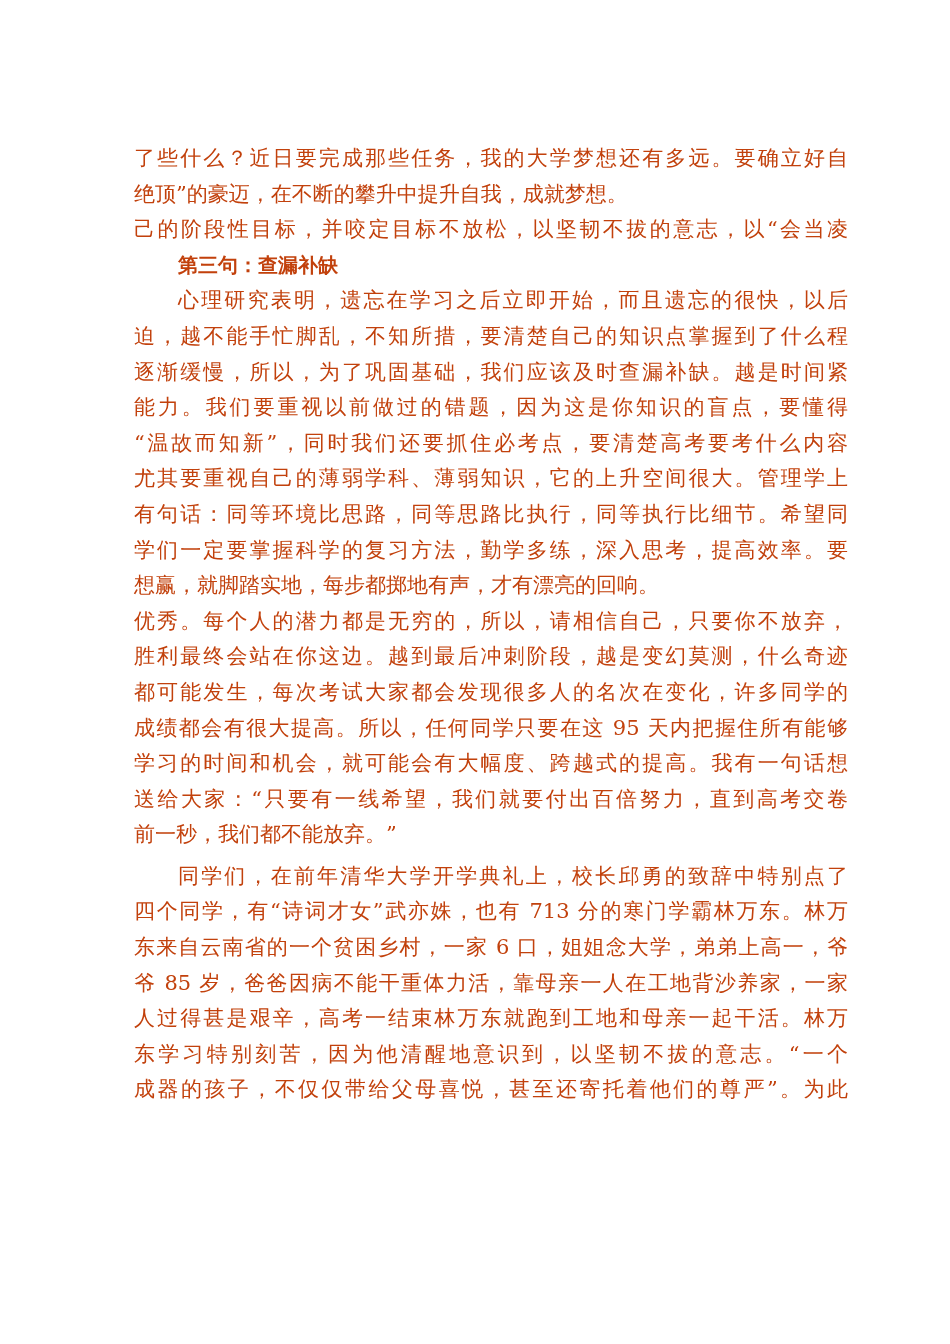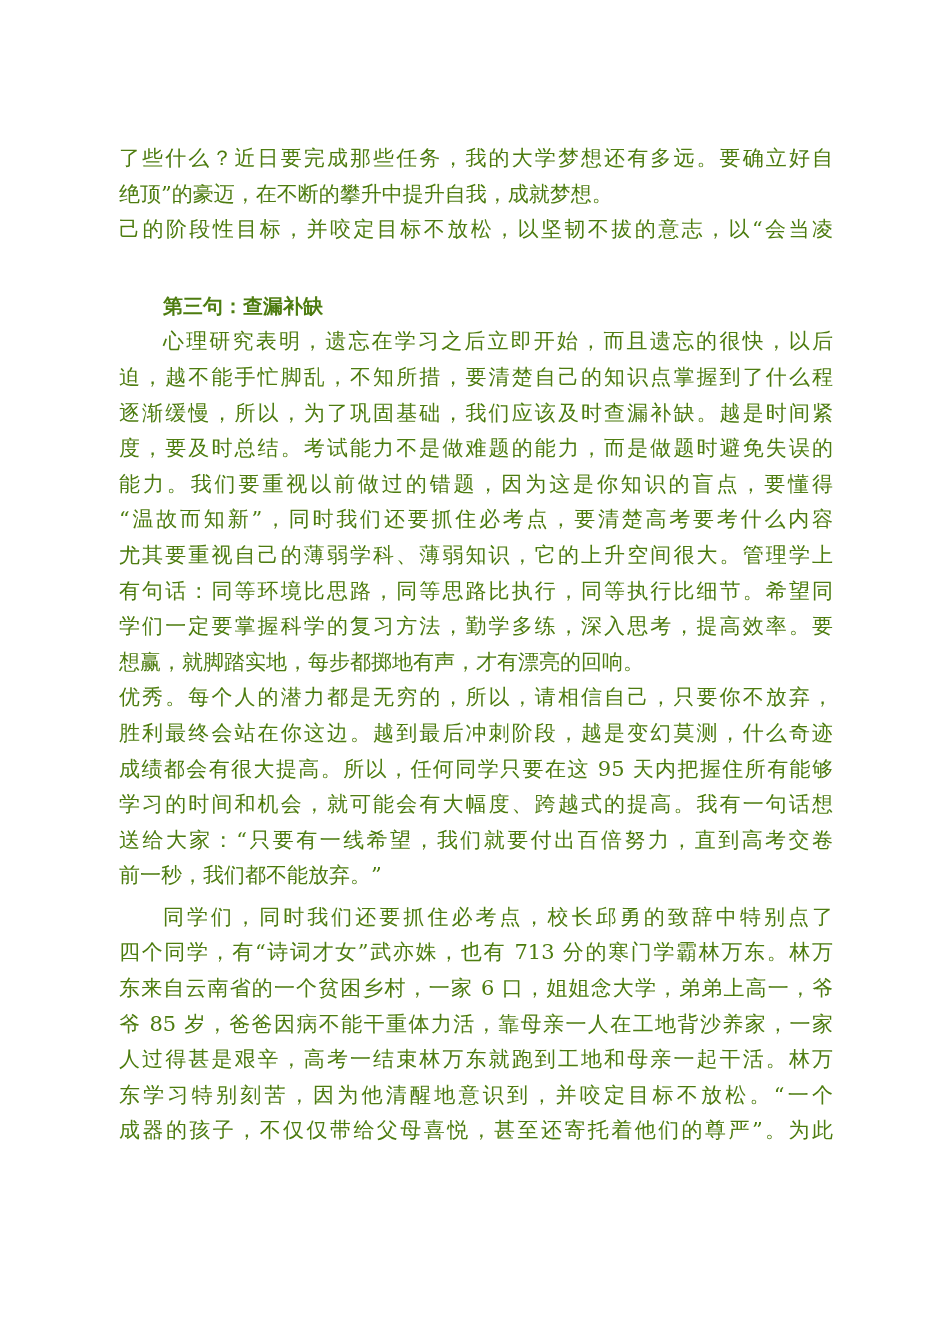--- a/index.html
+++ b/index.html
@@ -8,26 +8,26 @@
     background: #ffffff;
   }
   body {
     width: 950px;
     height: 1344px;
     position: relative;
     overflow: hidden;
   }
   .page {
     position: absolute;
-    left: 119px;
+    left: 134px;
     top: 141px;
     width: 714px;
     font-family: "DejaVu Serif", "Liberation Serif", serif;
     font-size: 21px;
-    color: #4d7c0f;
+    color: #c2410c;
   }
   .line {
     height: 35.6px;
     line-height: 35.6px;
     white-space: nowrap;
     text-align: justify;
     text-align-last: justify;
     display: block;
     overflow: visible;
   }
@@ -38,21 +38,20 @@
     padding-left: 44px;
   }
   .heading {
     height: 35.6px;
     line-height: 35.6px;
     padding-left: 44px;
     font-weight: bold;
     font-family: "DejaVu Sans", "Liberation Sans", sans-serif;
     font-size: 20px;
     white-space: nowrap;
-    margin-top: 41px;
   }
   .para-gap {
     height: 6px;
   }
 </style>
 </head>
 <body>
 
 <div class="page">
 
@@ -61,44 +60,44 @@
     <div class="line last">绝顶”的豪迈，在不断的攀升中提升自我，成就梦想。</div>
     <div class="line">己的阶段性目标，并咬定目标不放松，以坚韧不拔的意志，以“会当凌</div>
   </div>
 
   <div class="heading">第三句：查漏补缺</div>
 
   <div>
     <div class="line indent">心理研究表明，遗忘在学习之后立即开始，而且遗忘的很快，以后</div>
     <div class="line">迫，越不能手忙脚乱，不知所措，要清楚自己的知识点掌握到了什么程</div>
     <div class="line">逐渐缓慢，所以，为了巩固基础，我们应该及时查漏补缺。越是时间紧</div>
-    <div class="line">度，要及时总结。考试能力不是做难题的能力，而是做题时避免失误的</div>
     <div class="line">能力。我们要重视以前做过的错题，因为这是你知识的盲点，要懂得</div>
     <div class="line">“温故而知新”，同时我们还要抓住必考点，要清楚高考要考什么内容</div>
     <div class="line">尤其要重视自己的薄弱学科、薄弱知识，它的上升空间很大。管理学上</div>
     <div class="line">有句话：同等环境比思路，同等思路比执行，同等执行比细节。希望同</div>
     <div class="line">学们一定要掌握科学的复习方法，勤学多练，深入思考，提高效率。要</div>
     <div class="line last">想赢，就脚踏实地，每步都掷地有声，才有漂亮的回响。</div>
   </div>
 
 
   <div>
     <div class="line">优秀。每个人的潜力都是无穷的，所以，请相信自己，只要你不放弃，</div>
     <div class="line">胜利最终会站在你这边。越到最后冲刺阶段，越是变幻莫测，什么奇迹</div>
+    <div class="line">都可能发生，每次考试大家都会发现很多人的名次在变化，许多同学的</div>
     <div class="line">成绩都会有很大提高。所以，任何同学只要在这 95 天内把握住所有能够</div>
     <div class="line">学习的时间和机会，就可能会有大幅度、跨越式的提高。我有一句话想</div>
     <div class="line">送给大家：“只要有一线希望，我们就要付出百倍努力，直到高考交卷</div>
     <div class="line last">前一秒，我们都不能放弃。”</div>
   </div>
 
   <div class="para-gap"></div>
 
   <div>
-    <div class="line indent">同学们，同时我们还要抓住必考点，校长邱勇的致辞中特别点了</div>
+    <div class="line indent">同学们，在前年清华大学开学典礼上，校长邱勇的致辞中特别点了</div>
     <div class="line">四个同学，有“诗词才女”武亦姝，也有 713 分的寒门学霸林万东。林万</div>
     <div class="line">东来自云南省的一个贫困乡村，一家 6 口，姐姐念大学，弟弟上高一，爷</div>
     <div class="line">爷 85 岁，爸爸因病不能干重体力活，靠母亲一人在工地背沙养家，一家</div>
     <div class="line">人过得甚是艰辛，高考一结束林万东就跑到工地和母亲一起干活。林万</div>
-    <div class="line">东学习特别刻苦，因为他清醒地意识到，并咬定目标不放松。“一个</div>
+    <div class="line">东学习特别刻苦，因为他清醒地意识到，以坚韧不拔的意志。“一个</div>
     <div class="line">成器的孩子，不仅仅带给父母喜悦，甚至还寄托着他们的尊严”。为此</div>
   </div>
 
 </div>
 
 </body></html>

